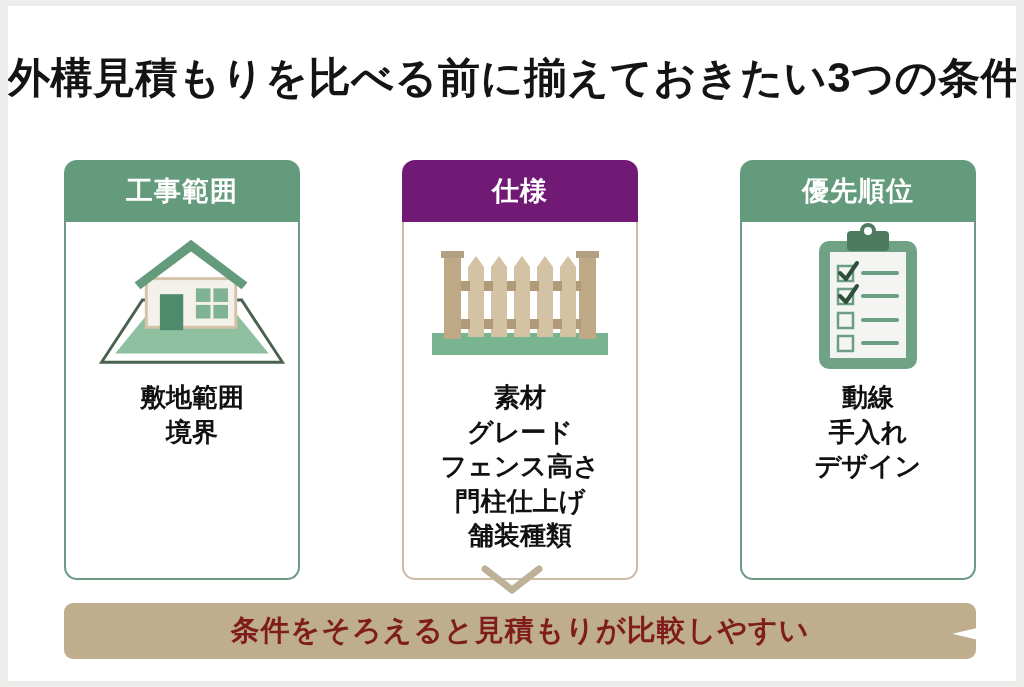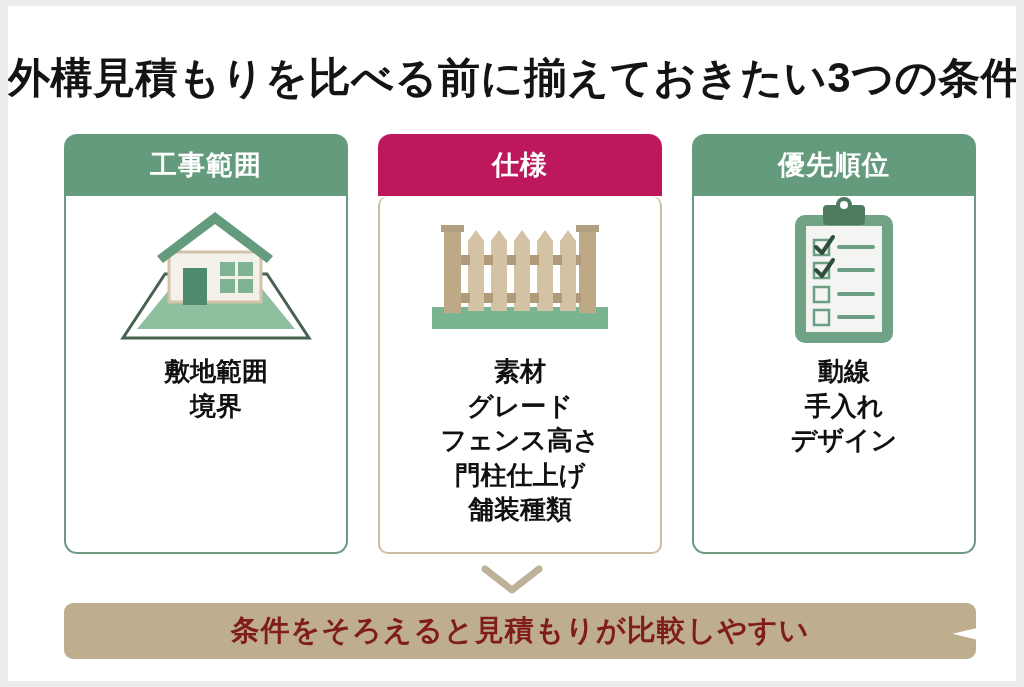--- a/index.html
+++ b/index.html
@@ -41,27 +41,28 @@
   #cards {
     position: absolute;
     left: 56px;
     top: 128px;
     width: 912px;
     height: 420px;
     display: flex;
     justify-content: space-between;
   }
   .card {
-    width: 284px;
+    width: 236px;
     height: 420px;
     position: relative;
     border-radius: 14px;
     display: flex;
     flex-direction: column;
     box-sizing: border-box;
+    margin-top: 26px;
   }
   .card-header {
     height: 62px;
     border-radius: 13px 13px 0 0;
     display: flex;
     align-items: center;
     justify-content: center;
     font-size: 27px;
     font-weight: 700;
     color: #ffffff;
@@ -75,22 +76,22 @@
     border-width: 0 2px 2px 2px;
     border-radius: 0 0 13px 13px;
     display: flex;
     flex-direction: column;
     align-items: center;
     box-sizing: border-box;
     overflow: hidden;
   }
   .card.green .card-header { background: #639b7c; }
   .card.green .card-body   { border-color: #6d9a80; padding-left: 20px; }
-  .card.tan   .card-header { background: #be185d; }
-  .card.tan   .card-body   { border-color: #cbbda2; border-radius: 10px; }
+  .card.tan   .card-header { background: #701a75; }
+  .card.tan   .card-body   { border-color: #cbbda2; }
 
   .icon-wrap {
     height: 158px;
     display: flex;
     align-items: center;
     justify-content: center;
     width: 100%;
   }
   .card-lines {
     text-align: center;

